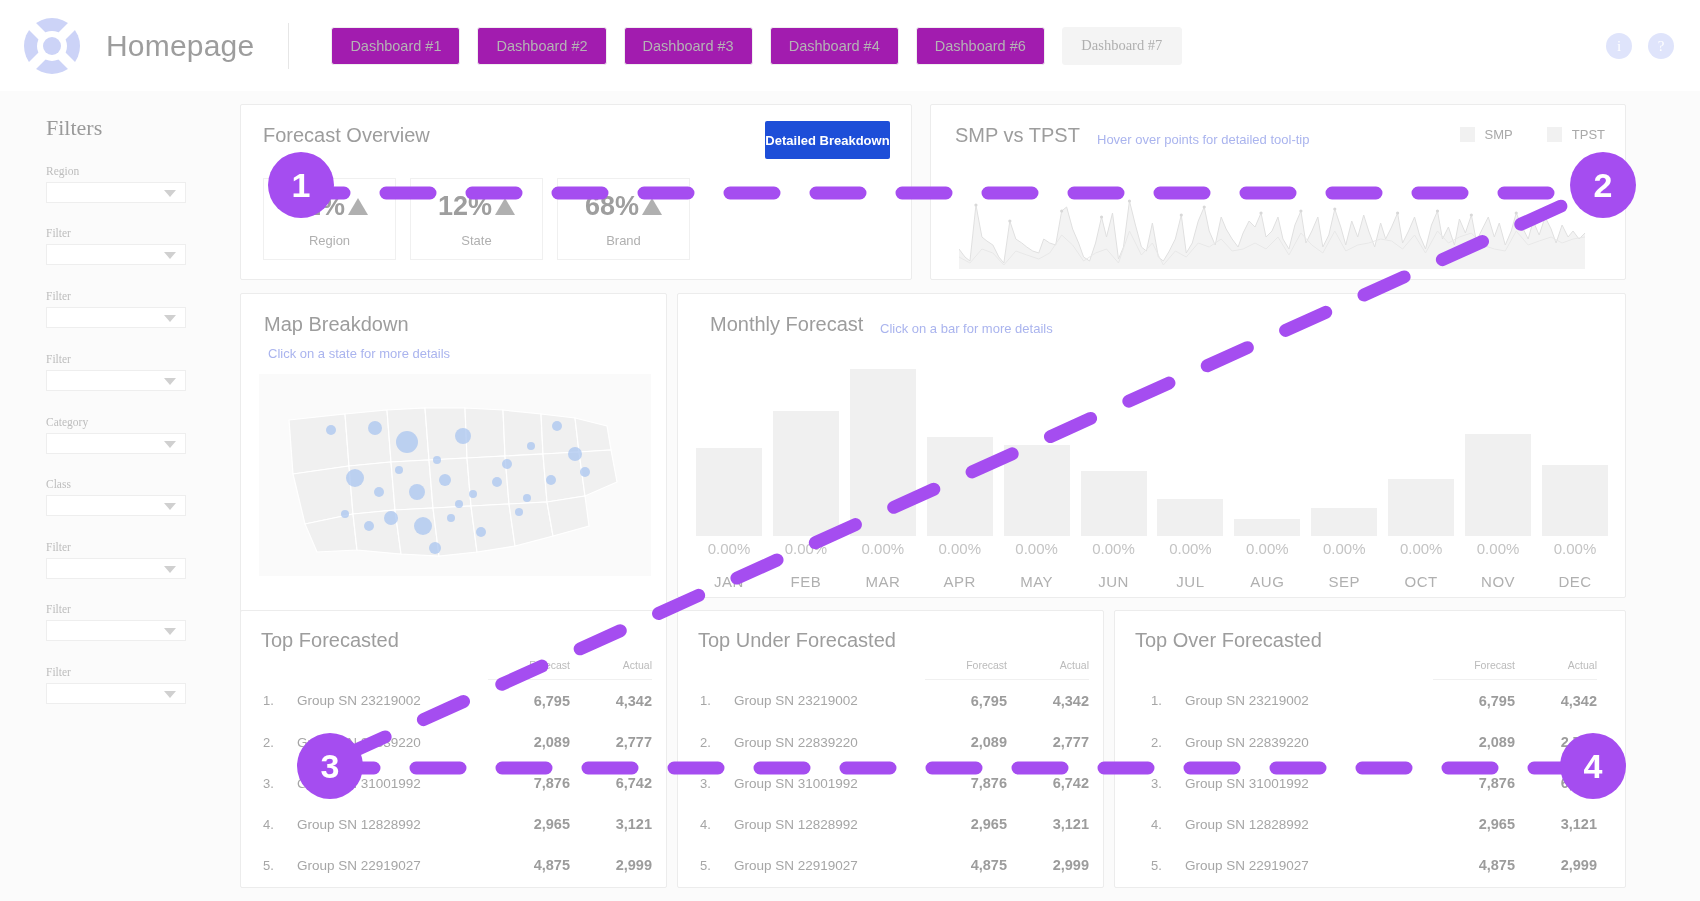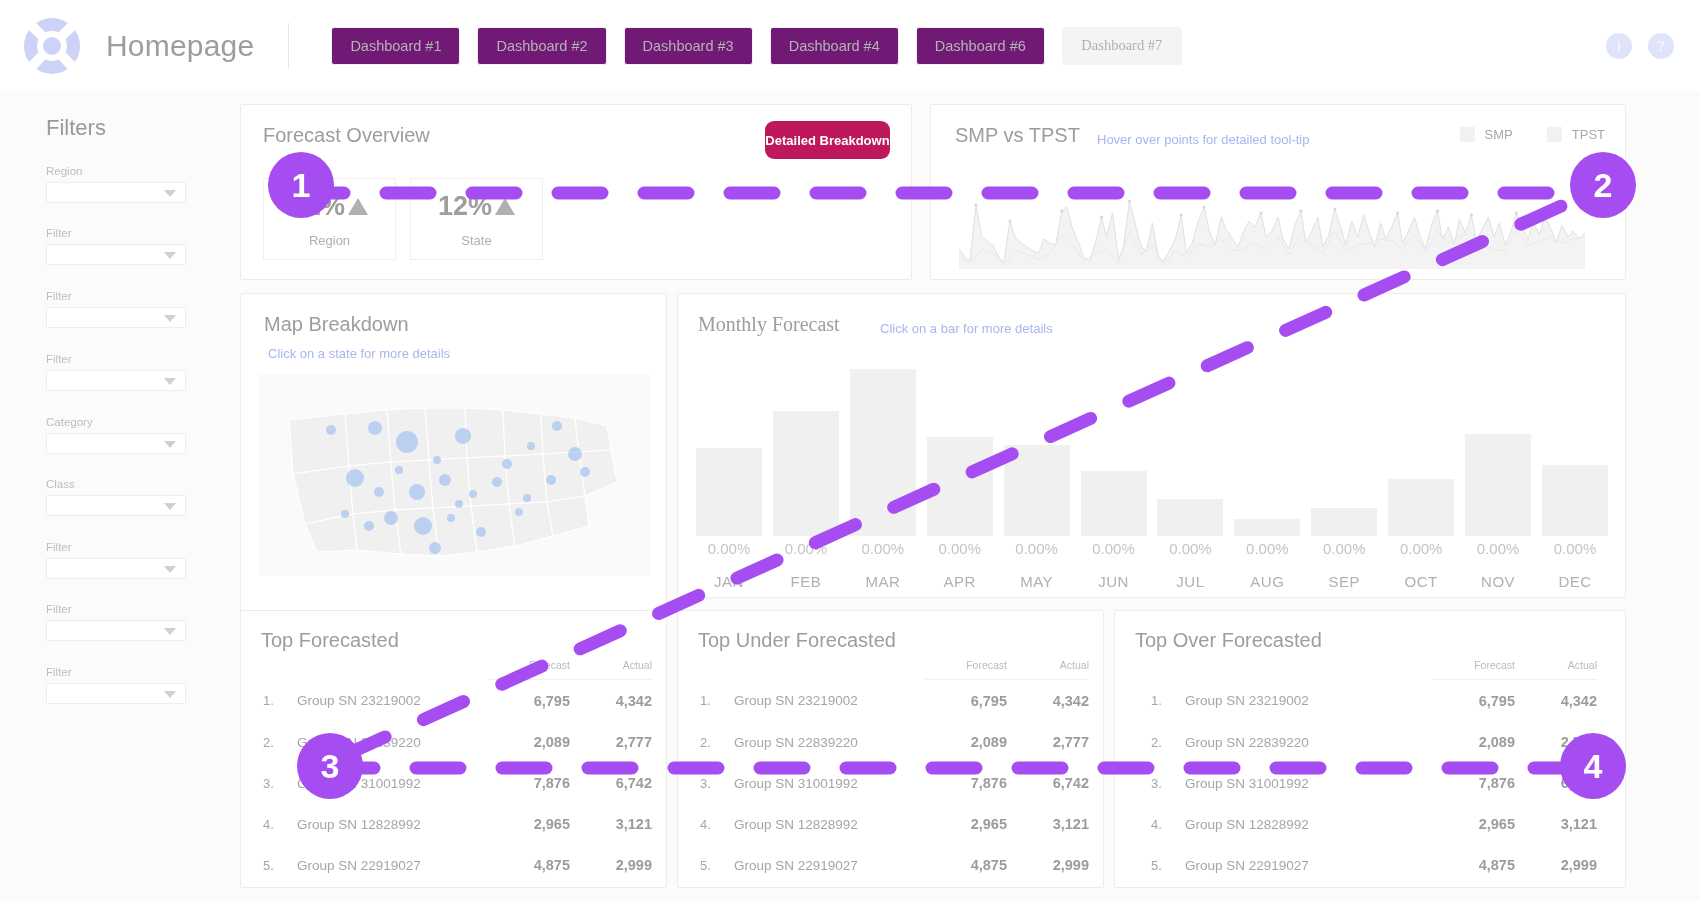--- a/index.html
+++ b/index.html
@@ -40,42 +40,42 @@
   .app-title {
     margin-left: 26px; font-size: 30px; color: #9d9d9d; font-weight: 400;
     letter-spacing: .2px;
   }
   .divider-v {
     margin-left: 34px; width: 1px; height: 46px; background: #e6e6e6;
   }
   .tabs { display: flex; margin-left: 42px; gap: 17px; }
   .tab {
     min-width: 120px; height: 38px; border: 1px solid #efefef;
-    border-radius: 3px; background: #701a75;
+    border-radius: 3px; background: #a21caf;
     display: flex; align-items: center; justify-content: center;
     font-size: 14.5px; color: #b4b4b4; padding: 0 18px; white-space: nowrap;
     cursor: pointer;
   }
   .tab.active { background: #f4f4f4; border-color: #f4f4f4; color: #b0b0b0; font-family: Liberation Serif, serif; }
   .topicons { position: absolute; right: 26px; top: 33px; display: flex; gap: 16px; }
   .cicon {
     width: 26px; height: 26px; border-radius: 50%; background: #dfe4fb;
     color: #ffffff; font-size: 15px; display: flex; align-items: center;
     justify-content: center; font-family: "Liberation Serif", serif;
     cursor: pointer;
   }
 
   
   .body-area {
     position: absolute; left: 0; top: 91px; width: 1700px; height: 810px;
     background: #fbfbfb;
   }
 
   
-  .sidebar { position: absolute; left: 0; top: 0; width: 240px; height: 810px; }
+  .sidebar { position: absolute; left: 0; top: 0; width: 240px; height: 810px; font-family: Liberation Serif, serif; }
   .filters-title {
     margin: 24px 0 0 46px; font-size: 22px; color: #9a9a9a; font-weight: 400;
   }
   .filter-group { margin: 0 0 0 46px; width: 140px; }
   .filter-label { font-size: 11.5px; color: #bdbdbd; margin-bottom: 5px; }
   .filter-select {
     position: relative; width: 140px; height: 21px;
     border: 1px solid #eeeeee; background: #ffffff; cursor: pointer;
   }
   .filter-select .caret {
@@ -91,23 +91,23 @@
     border-radius: 2px;
   }
   .card-title { font-size: 20px; color: #9d9d9d; font-weight: 400; }
   .card-sub { font-size: 13px; color: #aab4ee; }
 
   
   #forecast-card { left: 0; top: 13px; width: 672px; height: 176px; }
   #forecast-card .card-title { position: absolute; left: 22px; top: 19px; }
   .btn-detailed {
     position: absolute; right: 21px; top: 16px; width: 125px; height: 38px;
-    background: #be185d; color: #ffffff; font-size: 13px; font-weight: 700;
+    background: #1d4ed8; color: #ffffff; font-size: 13px; font-weight: 700;
     display: flex; align-items: center; justify-content: center;
-    border: none; cursor: pointer; border-radius: 9px;
+    border: none; cursor: pointer; border-radius: 2px;
   }
   .kpis { position: absolute; left: 22px; top: 73px; display: flex; gap: 14px; }
   .kpi {
     width: 133px; height: 82px; border: 1px solid #f0f0f0;
     display: flex; flex-direction: column; align-items: center;
     justify-content: center; background: #fff;
   }
   .kpi-val {
     font-size: 27px; color: #9e9e9e; font-weight: 700;
     display: flex; align-items: center; gap: 3px;
@@ -132,21 +132,21 @@
   #map-card { left: 0; top: 202px; width: 427px; height: 390px; }
   #map-card .card-title { position: absolute; left: 23px; top: 19px; }
   #map-card .card-sub { position: absolute; left: 27px; top: 52px; }
   .map-box {
     position: absolute; left: 18px; top: 80px; width: 392px; height: 202px;
     background: #fafafa;
   }
 
   
   #month-card { left: 437px; top: 202px; width: 949px; height: 305px; }
-  #month-card .card-title { position: absolute; left: 20px; top: 19px; font-family: Liberation Serif, serif; }
+  #month-card .card-title { position: absolute; left: 32px; top: 19px; }
   #month-card .card-sub { position: absolute; left: 202px; top: 27px; }
   .bars {
     position: absolute; left: 18px; top: 72px; width: 912px; height: 170px;
     display: flex; align-items: flex-end; justify-content: space-between;
   }
   .barcol { width: 66px; display: flex; flex-direction: column; align-items: center; }
   .bar { width: 66px; background: #f0f0f0; cursor: pointer; }
   .blabels {
     position: absolute; left: 18px; top: 246px; width: 912px;
     display: flex; justify-content: space-between;
@@ -284,20 +284,27 @@
                 <span class="kpi-tri"></span>
               </div>
             <div class="kpi-label">Region</div>
           </div>
           <div class="kpi">
             <div class="kpi-val">
                 <span>12%</span>
                 <span class="kpi-tri"></span>
               </div>
             <div class="kpi-label">State</div>
+          </div>
+          <div class="kpi">
+            <div class="kpi-val">
+                <span>68%</span>
+                <span class="kpi-tri"></span>
+              </div>
+            <div class="kpi-label">Brand</div>
           </div>
         </div>
       </div>
 
       <div class="card" id="smp-card">
         <div class="card-title">SMP vs TPST</div>
         <div class="card-sub">Hover over points for detailed tool-tip</div>
         <div class="legend">
           <div class="legend-item">
             <span class="legend-box"></span>

